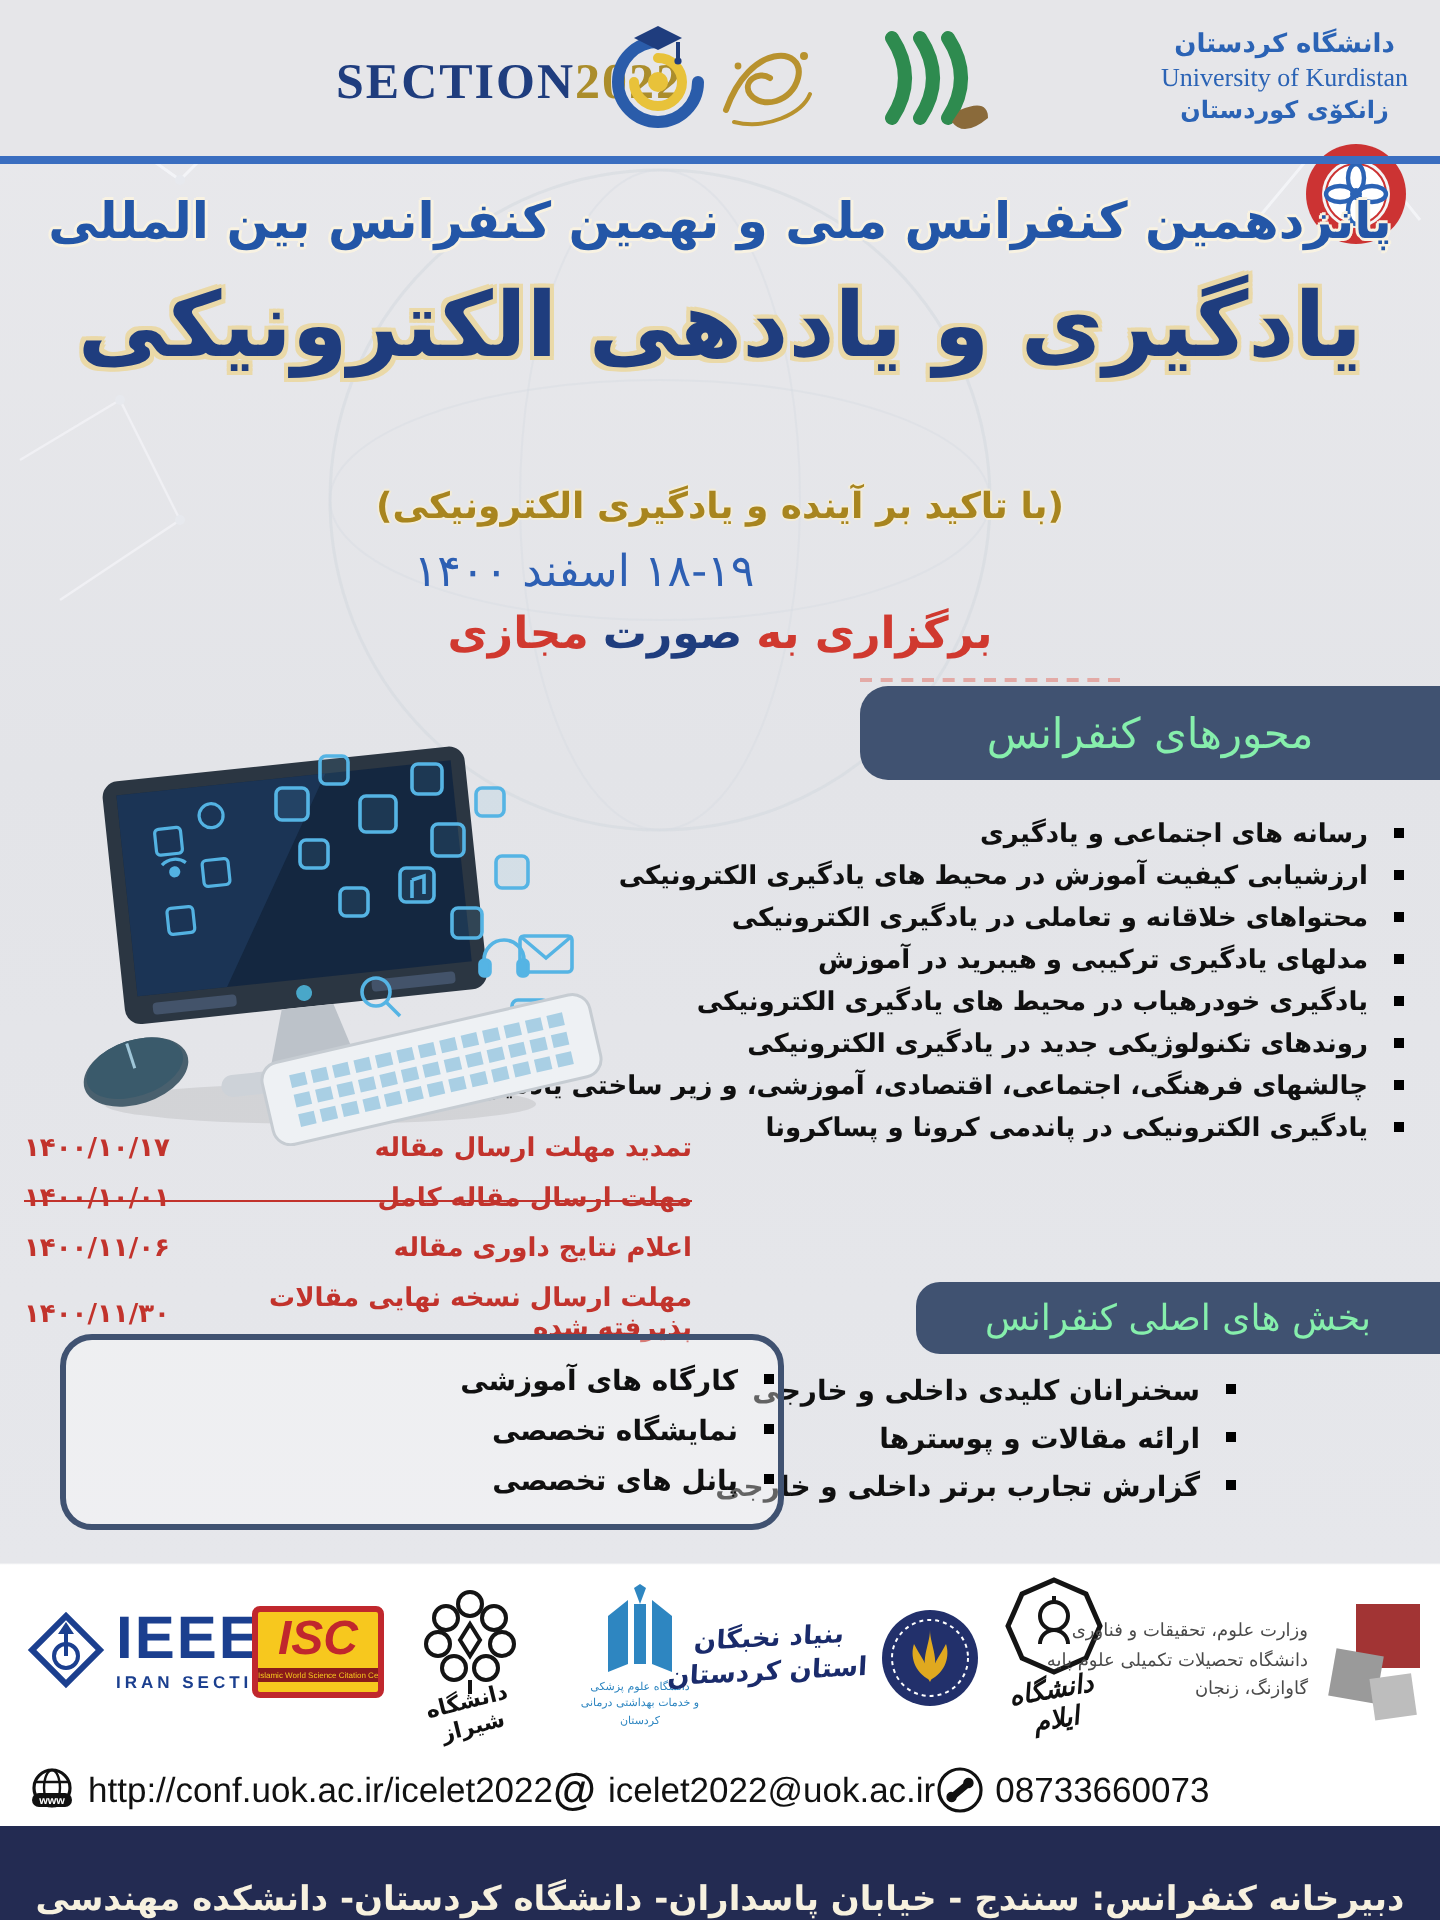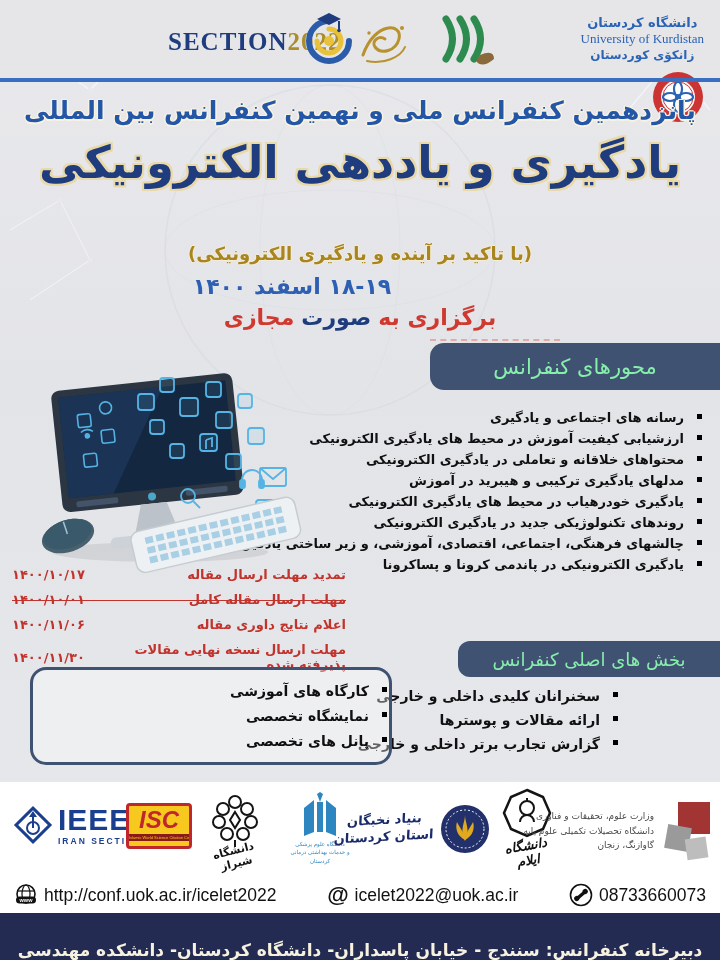--- a/index.html
+++ b/index.html
@@ -27,21 +27,21 @@
   .t1{position:absolute;top:96px;left:0;width:720px;text-align:center;direction:rtl;
       font-size:25px;font-weight:bold;color:#2356a7;
       text-shadow:1.5px 0 #f8f2e2,-1.5px 0 #f8f2e2,0 1.5px #f8f2e2,0 -1.5px #f8f2e2,1px 1px #f8f2e2,-1px -1px #f8f2e2;}
   .t2{position:absolute;top:136px;left:0;width:720px;text-align:center;direction:rtl;
       font-size:45px;font-weight:bold;color:#1f3d7e;
       text-shadow:2px 0 #ead9a8,-2px 0 #ead9a8,0 2px #ead9a8,0 -2px #ead9a8,2px 2px #ead9a8,-2px -2px #ead9a8,2px -2px #ead9a8,-2px 2px #ead9a8;}
   .t3{position:absolute;top:243px;left:0;width:720px;text-align:center;direction:rtl;
       font-size:18px;font-weight:bold;color:#a8851e;
       text-shadow:1px 0 #f3ecd8,-1px 0 #f3ecd8,0 1px #f3ecd8,0 -1px #f3ecd8;}
   .t4{position:absolute;top:274px;left:0;width:584px;text-align:center;direction:rtl;
-      font-size:22px;font-weight:bold;color:#2d5fb3;}
+      font-size:22px;font-weight:normal;color:#2d5fb3;}
   .t5{position:absolute;top:305px;left:0;width:720px;display:flex;justify-content:center;gap:7px;direction:rtl;
       font-size:22px;font-weight:bold;color:#d0392f;}
   .t5 .mid{color:#1f3d7e;}
   
   .dashes{position:absolute;top:339px;right:160px;width:130px;border-top:2px dashed #e3aaa6;}
   .box-header{position:absolute;right:0;background:#405271;color:#86efac;display:flex;align-items:center;justify-content:center;direction:rtl;}
   .topics-header{top:343px;width:290px;height:47px;border-radius:14px 0 0 14px;font-size:21px;}
   .sections-header{top:641px;width:262px;height:36px;border-radius:12px 0 0 12px;font-size:18px;}
   ul.plist{list-style:none;margin:0;padding:0;direction:rtl;text-align:right;}
   ul.plist li{position:relative;padding-right:20px;white-space:nowrap;color:#101010;}
@@ -73,21 +73,21 @@
   .shiraz-label{direction:rtl;font-size:11px;font-weight:bold;color:#111;transform:rotate(-14deg);margin-top:-4px;}
   .muk{left:282px;top:6px;width:76px;text-align:center;}
   .muk-sub{color:#2e86c1;font-size:5.5px;line-height:1.5;direction:rtl;}
   .elite{left:334px;top:18px;display:flex;align-items:center;gap:6px;}
   .elite-label{direction:rtl;font-size:13px;font-weight:bold;color:#1a2b6b;transform:skewX(-6deg) rotate(-3deg);width:100px;text-align:center;line-height:1.3;}
   .ilam{left:492px;top:2px;width:70px;text-align:center;}
   .ilam-label{direction:rtl;font-size:13px;font-weight:bold;color:#111;transform:rotate(-10deg);font-style:italic;}
   .iasbs{right:8px;top:14px;display:flex;align-items:center;gap:6px;}
   .iasbs-txt{direction:rtl;text-align:right;color:#4a4a4a;font-size:9px;line-height:1.6;}
   
-  .contact{position:absolute;top:877px;left:0;width:720px;height:36px;background:#ffffff;display:flex;align-items:center;justify-content:space-between;padding:0 14px;box-sizing:border-box;font-family:"Liberation Sans",sans-serif;font-size:17.5px;color:#111;}
+  .contact{position:absolute;top:877px;left:0;width:720px;height:36px;background:#ffffff;display:flex;align-items:center;justify-content:flex-start;padding:0 14px;box-sizing:border-box;font-family:"Liberation Sans",sans-serif;font-size:17.5px;color:#111;}
   .c-item{display:flex;align-items:center;gap:6px;}
   .at-glyph{font-size:22px;font-weight:bold;}
   
   .footer{position:absolute;top:913px;left:0;width:720px;height:47px;background:#232b52;color:#f7f1df;display:flex;align-items:flex-end;justify-content:center;direction:rtl;font-size:17px;font-weight:bold;}
   .bgdeco{position:absolute;top:0;left:0;pointer-events:none;}
 </style>
 </head>
 <body>
 
 <div class="poster">

